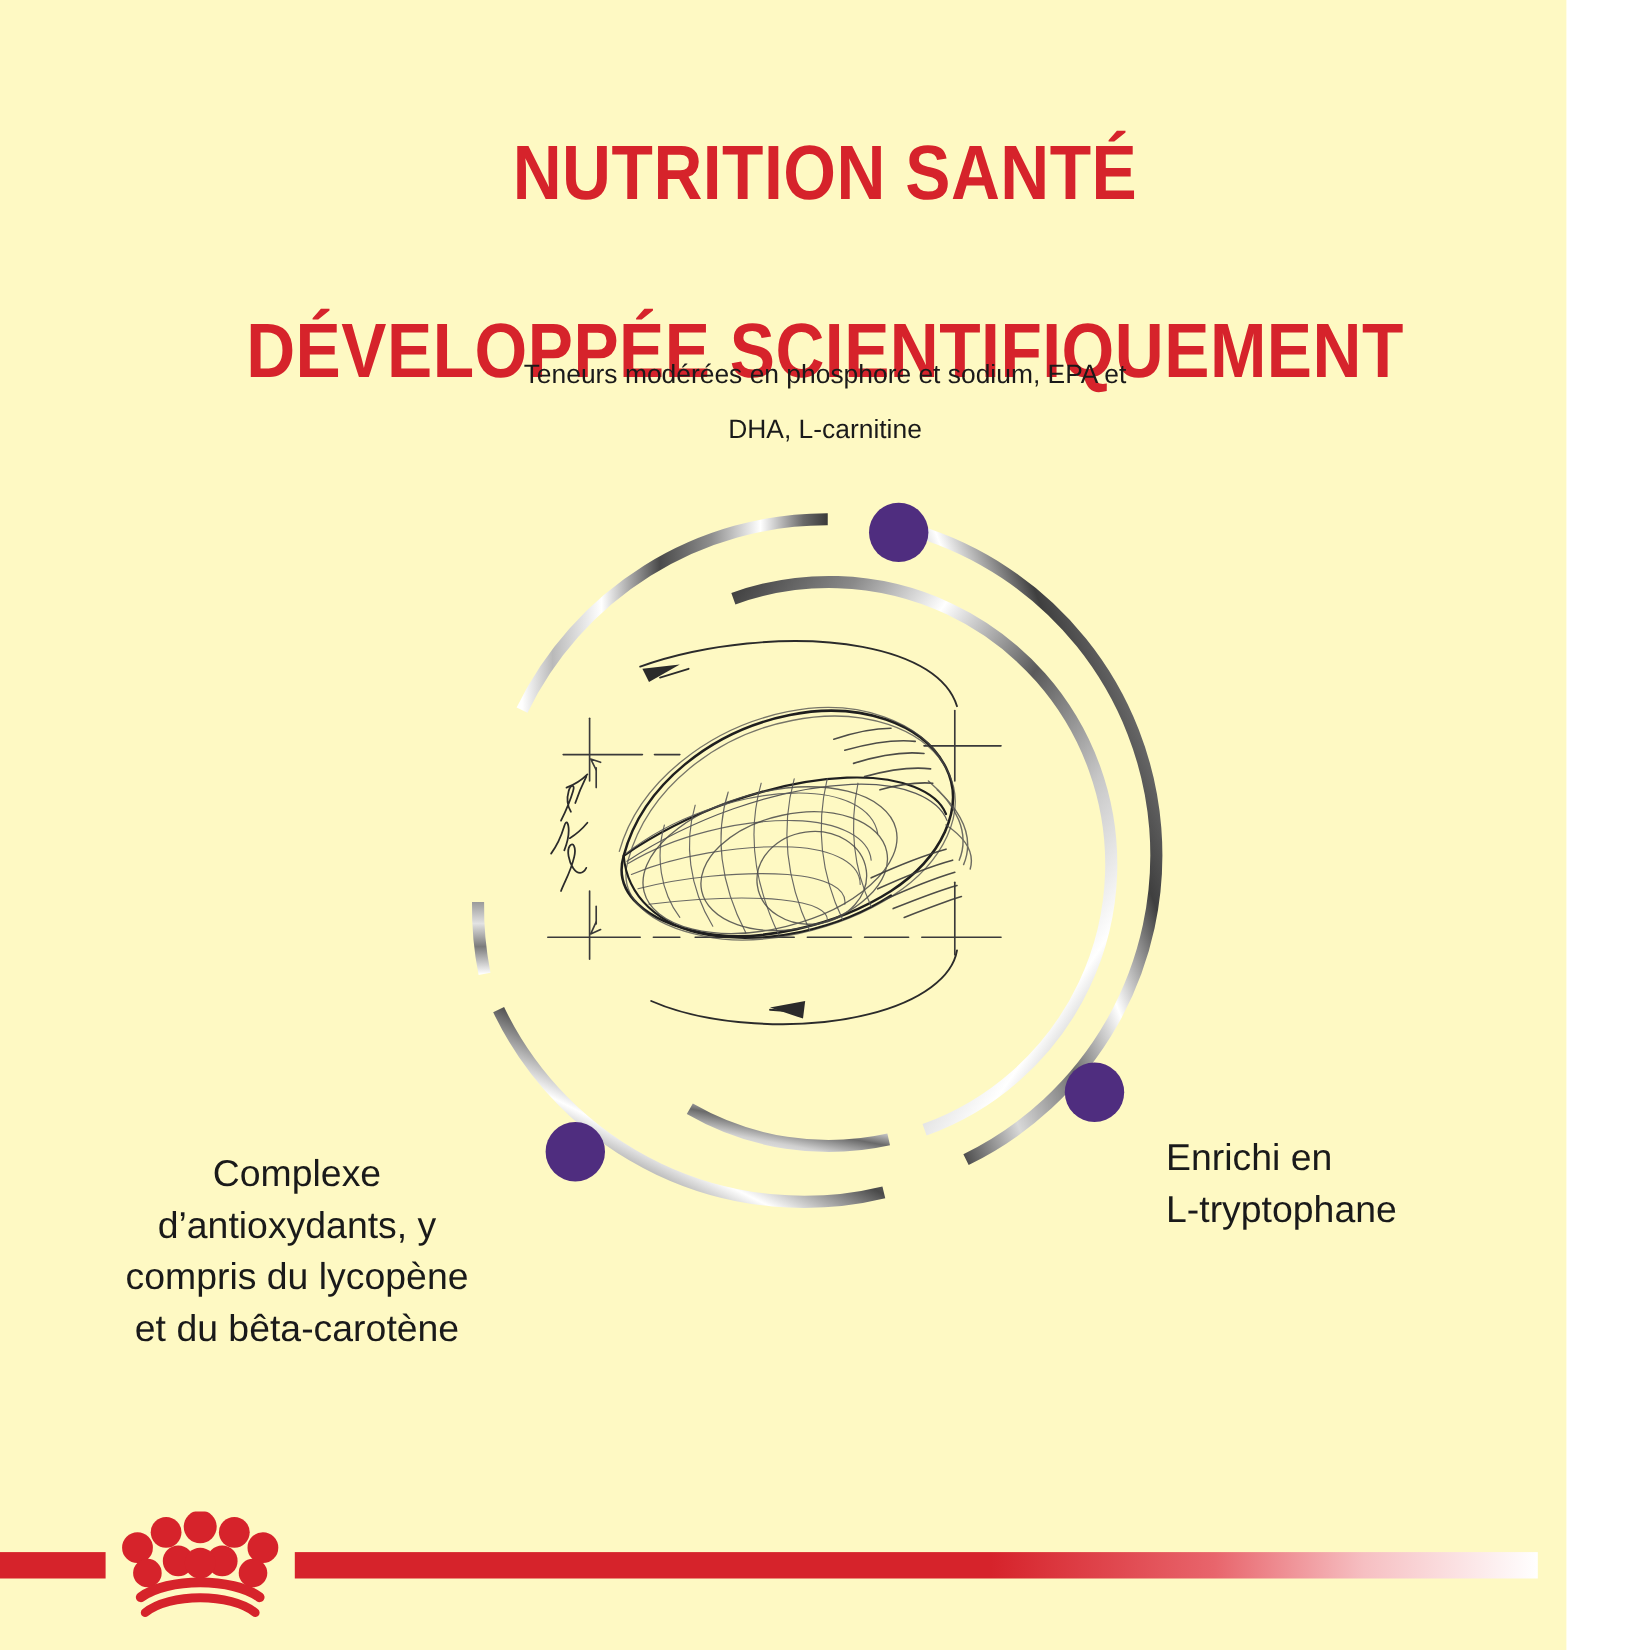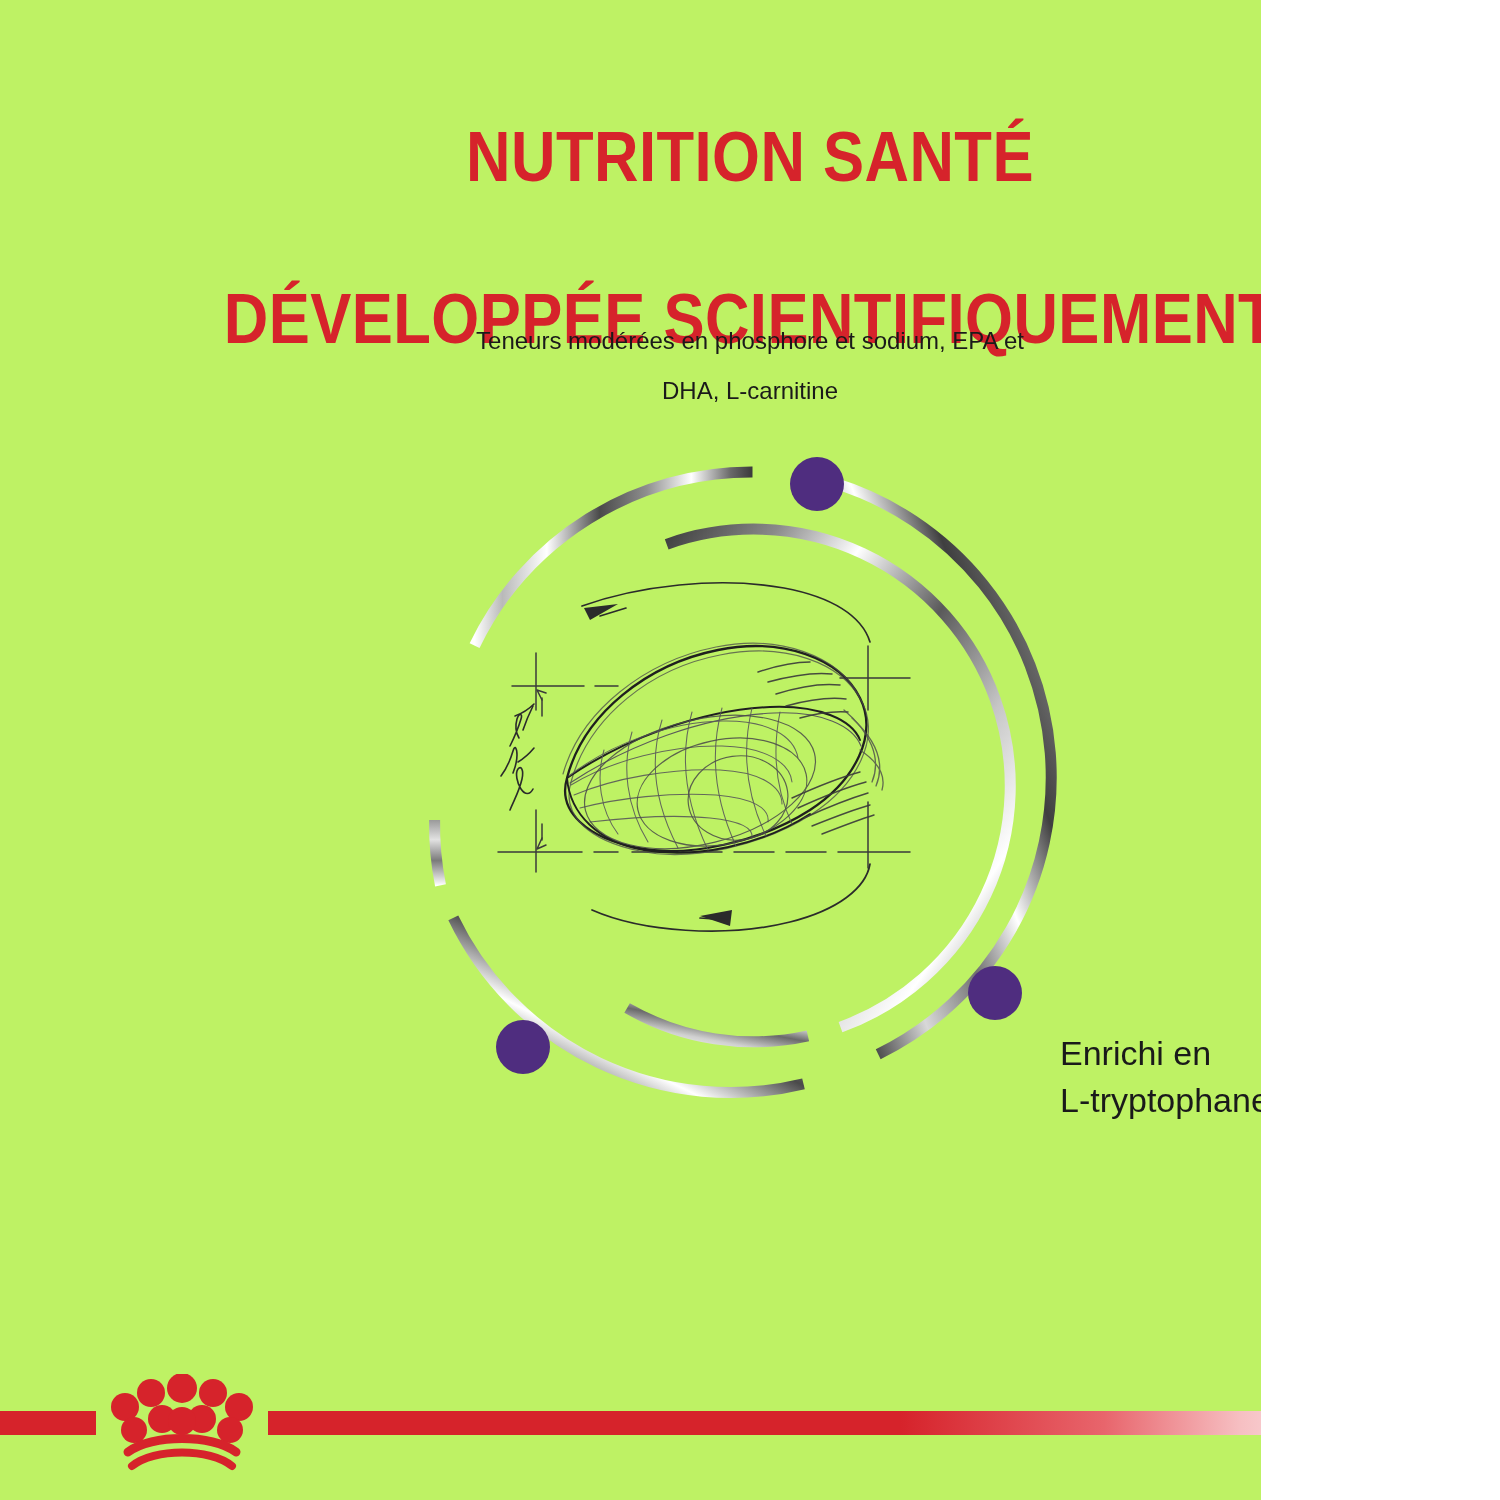--- a/index.html
+++ b/index.html
@@ -2,23 +2,23 @@
 <html><head>
 <meta charset="utf-8">
 <style>
   html, body {
     margin: 0;
     padding: 0;
     background: #ffffff;
   }
   #page {
     position: relative;
-    width: 1261px;
+    width: 1424px;
     height: 1500px;
-    background: #bef264;
+    background: #fef9c3;
     overflow: hidden;
     font-family: "Liberation Sans", sans-serif;
   }
 
   
   #headline {
     position: absolute;
     left: 0;
     top: 36px;
     width: 1500px;
@@ -310,20 +310,24 @@
       </g>
 
       <g>
         <circle cx="447" cy="74" r="27" fill="#4f2d7f"></circle>
         <circle cx="625" cy="583" r="27" fill="#4f2d7f"></circle>
         <circle cx="153" cy="637" r="27" fill="#4f2d7f"></circle>
       </g>
     </svg>
   </div>
 
+  <div class="callout" id="callout-left">Complexe
+d’antioxydants, y
+compris du lycopène
+et du bêta-carotène</div>
   <div class="callout" id="callout-right">Enrichi en
 L-tryptophane</div>
 
   <div id="footer">
     <div id="bar-left"></div>
     <div id="bar-right"></div>
   </div>
 
   <svg id="crown" viewBox="0 0 156 104" xmlns="http://www.w3.org/2000/svg">
     <g fill="#d6232b">

